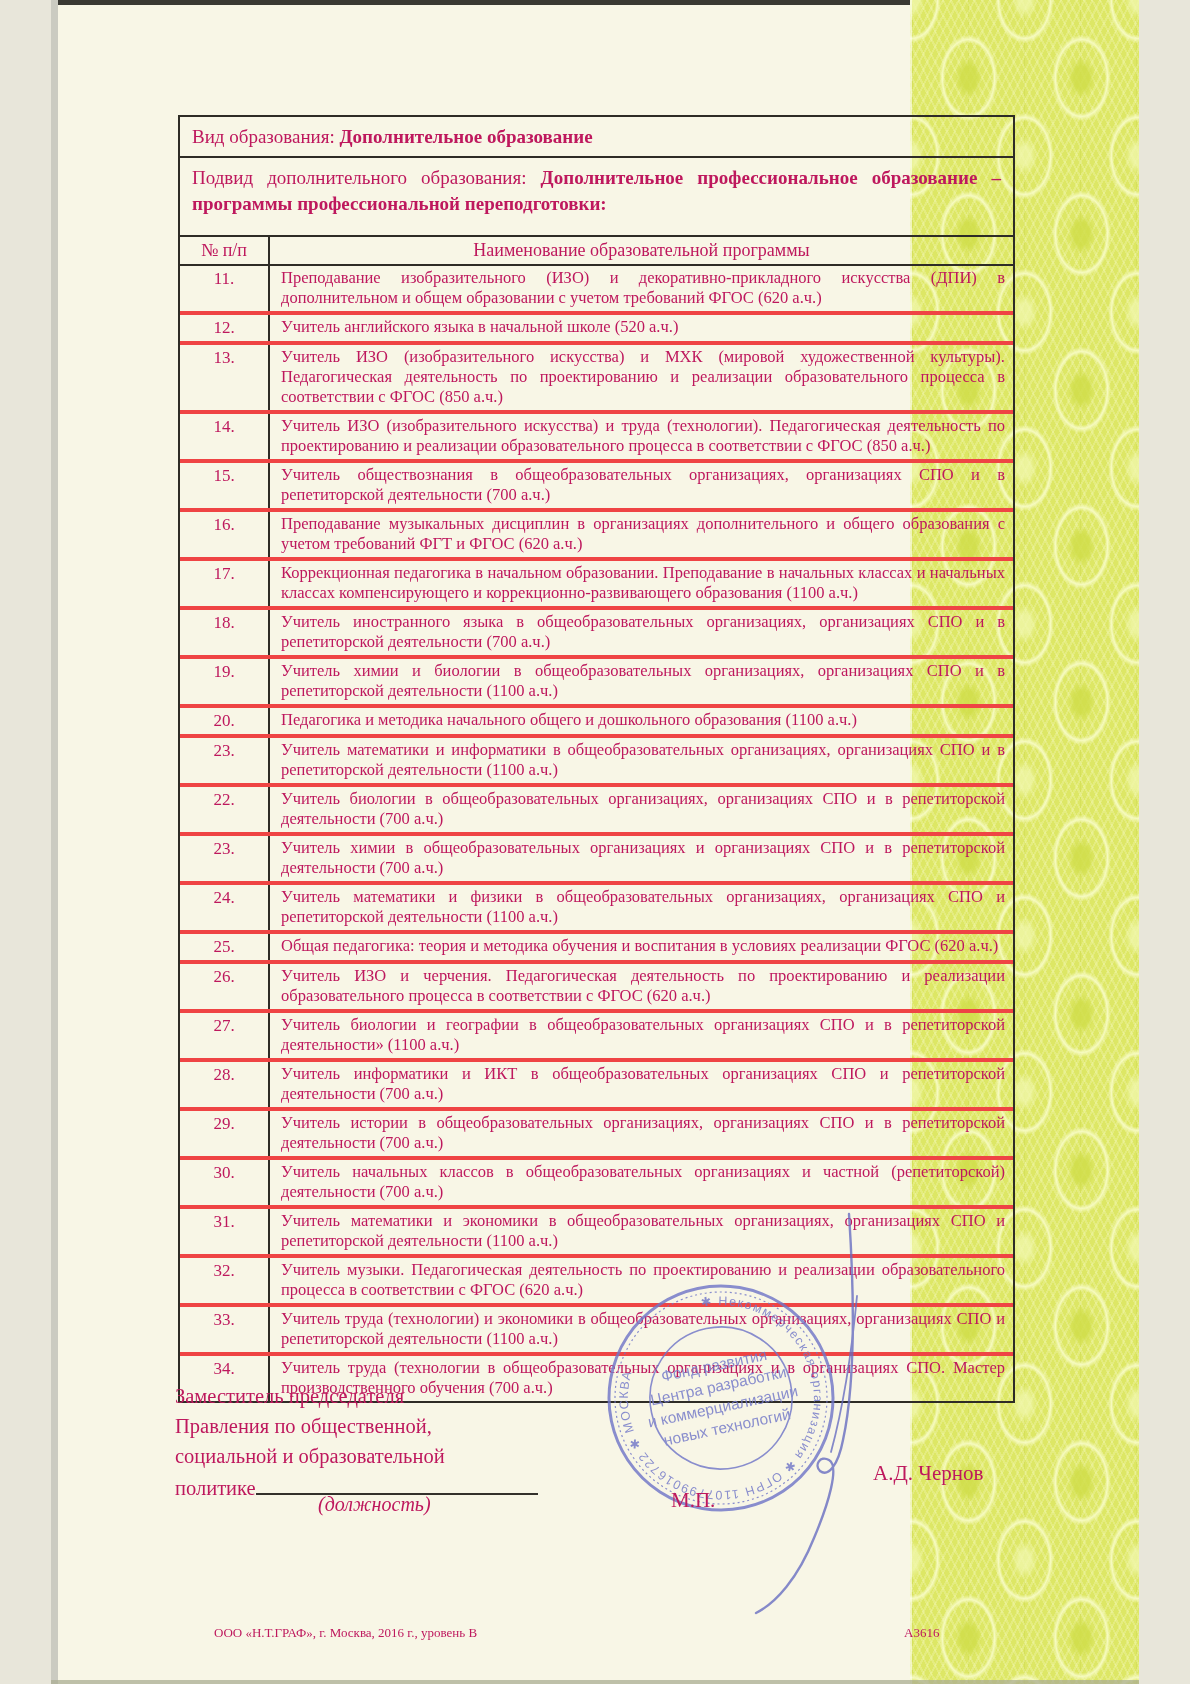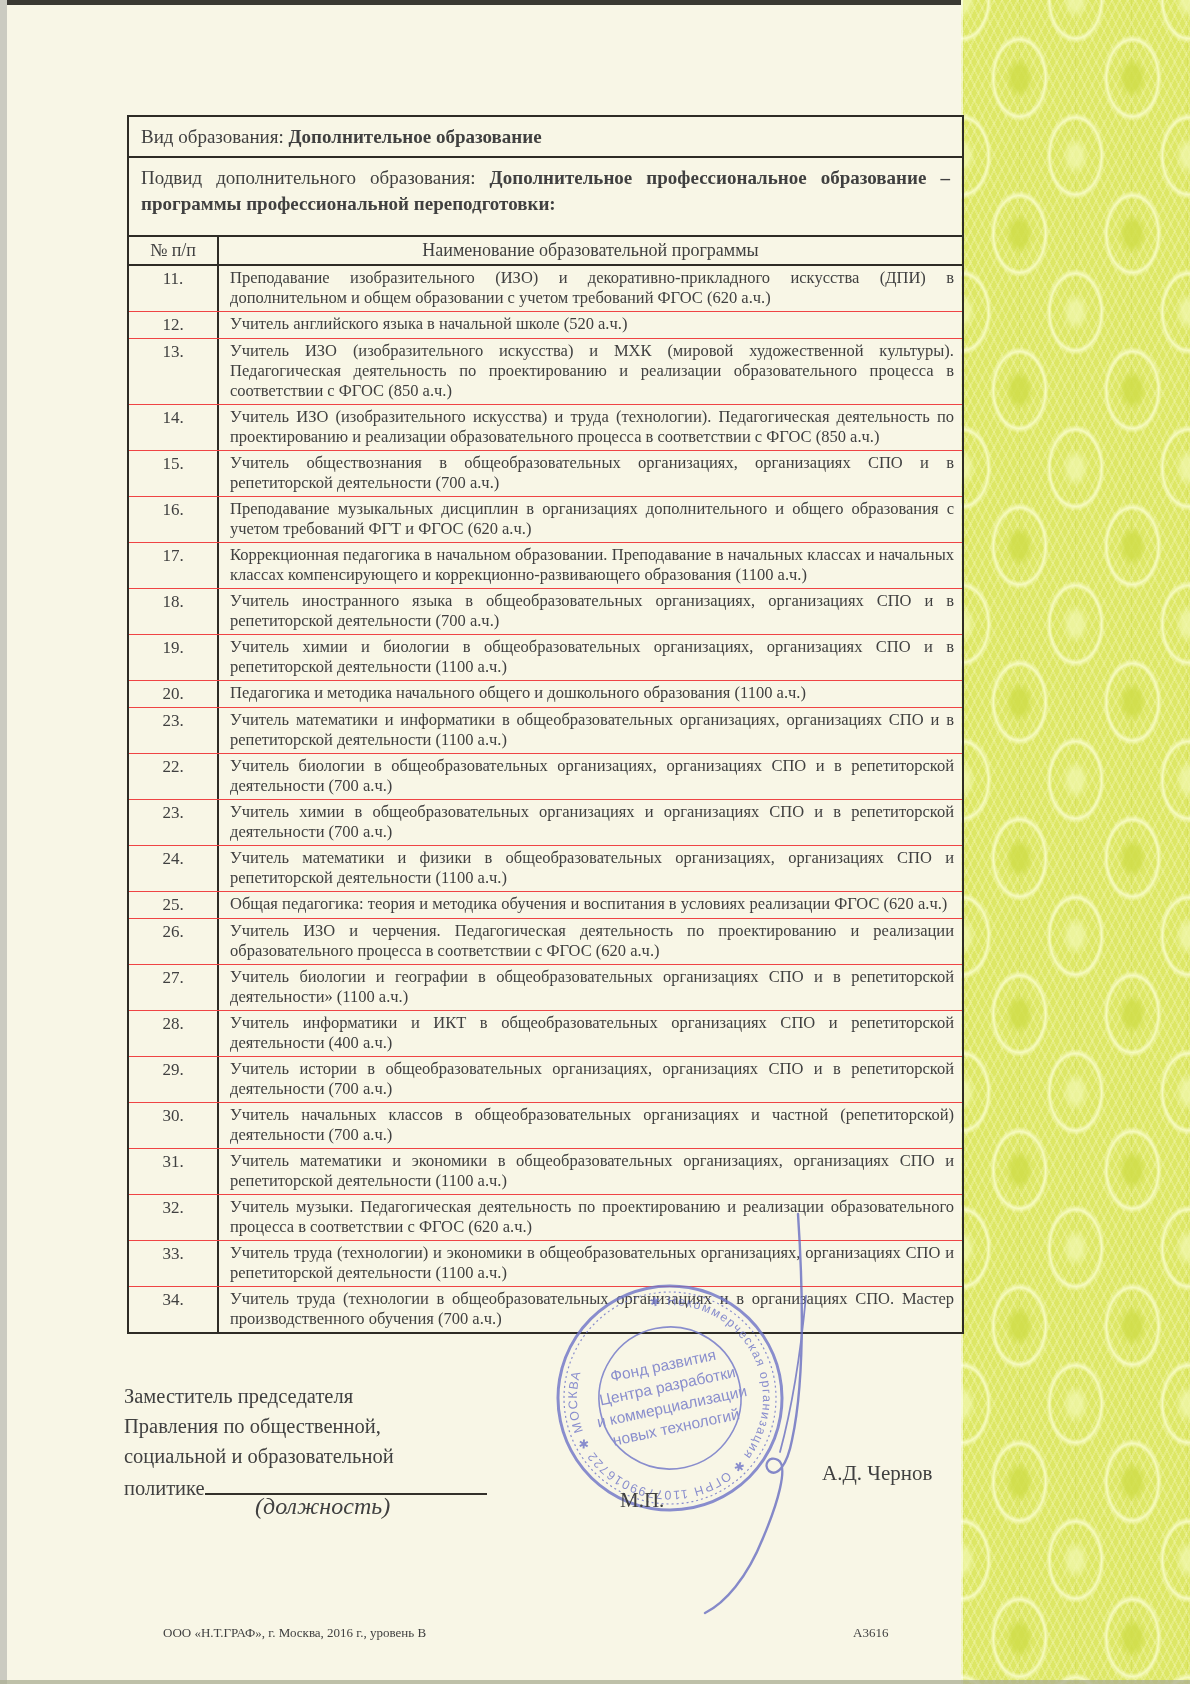--- a/index.html
+++ b/index.html
@@ -1,19 +1,19 @@
 <!DOCTYPE html>
 <html lang="ru"><head>
 <meta charset="utf-8">
 <style>
   html,body{margin:0;padding:0;}
   body{background:#e8e6da;font-family:"Liberation Serif","DejaVu Serif",serif;}
   .page{
-    position:relative;width:1190px;height:1684px;margin:0 auto;
-    background:#f8f6e6;overflow:hidden;color:#404040;
+    position:relative;width:1088px;height:1684px;margin:0 auto;
+    background:#f8f6e6;overflow:hidden;color:#be185d;
   }
   
   .edge-top{position:absolute;top:0;left:0;width:966px;height:5px;background:#3a3933;z-index:1;}
   .edge-left{position:absolute;top:0;left:0;width:7px;height:100%;background:#cbcbc1;z-index:1;}
   .edge-bottom{position:absolute;bottom:0;left:0;width:100%;height:4px;background:#abae93;z-index:4;opacity:.75;}
 
   
   .band{
     position:absolute;top:0;right:0;width:227px;height:100%;z-index:2;
     background-color:#dde765;
@@ -34,29 +34,29 @@
   .doc{
     position:absolute;left:127px;top:115px;width:833px;z-index:3;
     border:2px solid #2e2c26;background:rgba(248,246,230,.0);
   }
   .box{padding:7px 12px 6px 12px;font-size:19px;line-height:26px;border-bottom:2px solid #2e2c26;text-align:justify;}
   .box b{font-weight:bold;}
   .box.subtype{padding-bottom:18px;}
   .thead{display:flex;border-bottom:2px solid #2e2c26;font-size:18px;justify-content:flex-end;}
   .thead .cnum{width:84px;border-right:2px solid #2e2c26;text-align:center;padding:3px 2px;}
   .thead .cname{flex:1;text-align:center;padding:3px 6px;}
-  .rows .row{display:flex;border-bottom:1px solid #ef4444;}
+  .rows .row{display:flex;border-bottom:4px solid #ef4444;}
   .rows .row:last-child{border-bottom:none;}
   .cell-num{width:84px;border-right:2px solid #2e2c26;text-align:center;font-size:17px;line-height:21px;padding:2px 2px 3px;}
   .cell-text{flex:1;font-size:16.5px;line-height:20px;padding:2px 8px 3px 11px;text-align:justify;}
 
   
   .sig{position:absolute;left:124px;top:1381px;z-index:3;font-size:20.5px;line-height:30px;}
   .sig .uline{display:inline-block;width:282px;border-bottom:2px solid #33312b;height:22px;vertical-align:baseline;}
-  .sig-caption{position:absolute;left:255px;top:1493px;z-index:3;font-size:24px;font-style:italic;}
+  .sig-caption{position:absolute;left:267px;top:1493px;z-index:3;font-size:20px;font-style:italic;}
   .mp{position:absolute;left:620px;top:1488px;z-index:5;font-size:21px;}
   .sig-name{position:absolute;left:822px;top:1461px;z-index:3;font-size:21px;}
 
   
   .stamp{position:absolute;left:550px;top:1278px;z-index:4;transform:rotate(-12deg);opacity:.82;}
   .stamp text{font-family:"Liberation Sans","DejaVu Sans",sans-serif;}
   .pen{position:absolute;left:640px;top:1200px;z-index:5;}
 
   
   .footer-left{position:absolute;left:163px;top:1625px;z-index:3;font-size:13px;}
@@ -167,21 +167,21 @@
           <div class="cell-text">Учитель ИЗО и черчения. Педагогическая деятельность по проектированию и реализации образовательного процесса в соответствии с ФГОС (620 а.ч.)</div>
         </div>
 
         <div class="row">
           <div class="cell-num">27.</div>
           <div class="cell-text">Учитель биологии и географии в общеобразовательных организациях СПО и в репетиторской деятельности» (1100 а.ч.)</div>
         </div>
 
         <div class="row">
           <div class="cell-num">28.</div>
-          <div class="cell-text">Учитель информатики и ИКТ в общеобразовательных организациях СПО и репетиторской деятельности (400 а.ч.)</div>
+          <div class="cell-text">Учитель информатики и ИКТ в общеобразовательных организациях СПО и репетиторской деятельности (700 а.ч.)</div>
         </div>
 
         <div class="row">
           <div class="cell-num">29.</div>
           <div class="cell-text">Учитель истории в общеобразовательных организациях, организациях СПО и в репетиторской деятельности (700 а.ч.)</div>
         </div>
 
         <div class="row">
           <div class="cell-num">30.</div>
           <div class="cell-text">Учитель начальных классов в общеобразовательных организациях и частной (репетиторской) деятельности (700 а.ч.)</div>

